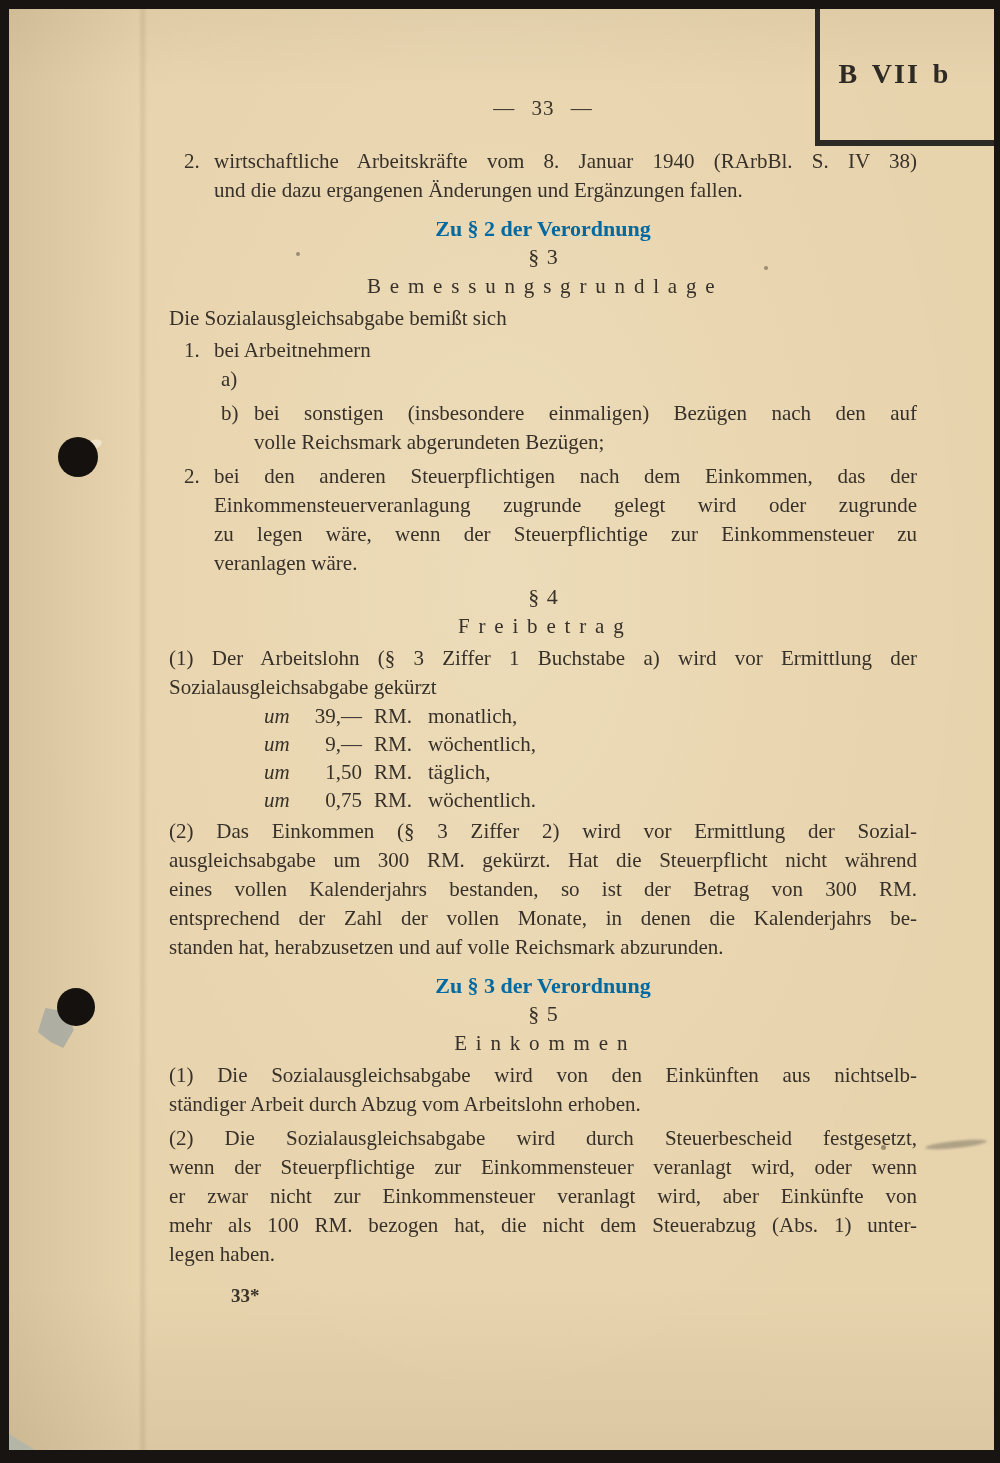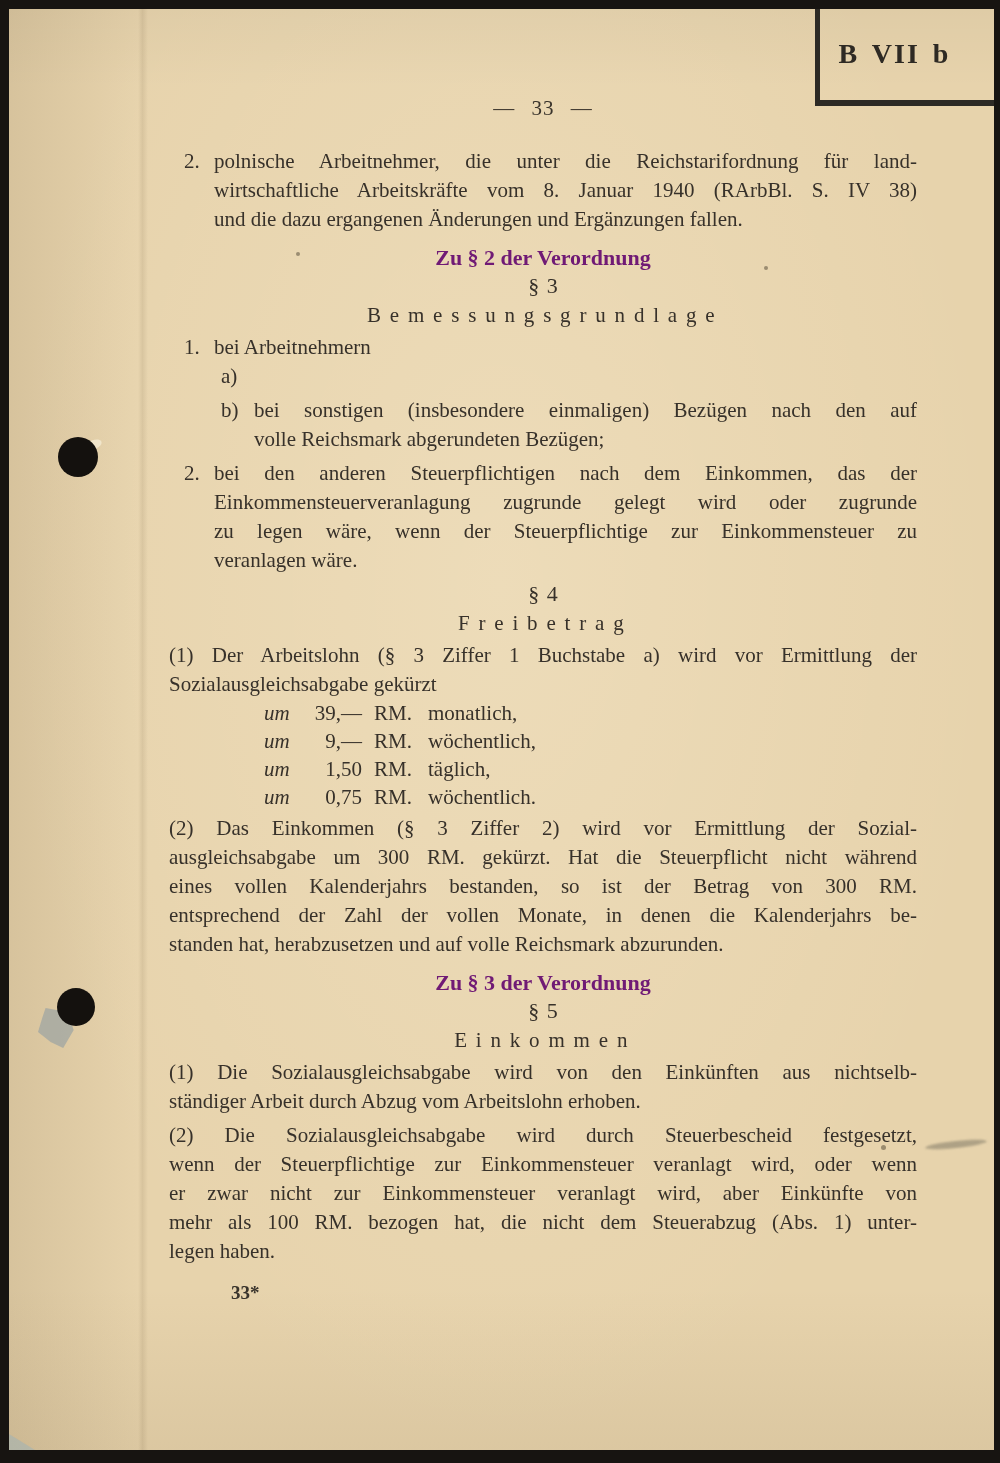--- a/index.html
+++ b/index.html
@@ -53,41 +53,41 @@
     position: absolute; left: 925px; top: 1141px; width: 62px; height: 7px;
     background: rgba(70,68,60,0.35); border-radius: 50%;
     transform: rotate(-6deg); filter: blur(1px);
   }
   .speck { position: absolute; width: 4px; height: 4px; border-radius: 50%; background: rgba(60,50,35,0.45); }
   .speck-1 { left: 296px; top: 252px; }
   .speck-2 { left: 764px; top: 266px; }
   .speck-3 { left: 881px; top: 1145px; width: 5px; height: 5px; }
   
   .corner-box {
-    position: absolute; top: 0; left: 815px; width: 182px; height: 106px;
+    position: absolute; top: 0; left: 815px; width: 182px; height: 146px;
     border-left: 5px solid #2d2a25; border-bottom: 6px solid #2d2a25;
     box-sizing: border-box;
     display: flex; align-items: center; justify-content: center;
     padding-right: 28px; padding-top: 8px;
   }
   .corner-box .label {
     font-weight: 700; font-size: 28px; letter-spacing: 2px; color: #2e2a24;
     word-spacing: 4px;
   }
   
   .col { position: absolute; left: 133px; top: 0; width: 748px; margin-left: 36px; }
   .page-number {
     margin-top: 96px; text-align: center;
     font-size: 21px; letter-spacing: 1px; word-spacing: 10px; color: #3a342c;
   }
   .line { line-height: 29px; font-size: 21px; }
   .j { text-align: justify; text-align-last: justify; }
   .kicker {
     text-align: center; font-weight: 700; font-size: 22px; line-height: 28px;
-    color: #701a75;
+    color: #0369a1;
   }
   .para-number { text-align: center; font-size: 22px; line-height: 28px; word-spacing: 2px; }
   .spaced-title {
     text-align: center; font-size: 21px; line-height: 30px;
     letter-spacing: 0.42em; margin-left: 0.21em;
   }
   .mt-intro { margin-top: 26px; }
   .mt-sec   { margin-top: 10px; }
   .mt-sm    { margin-top: 3px; }
   .mt-md    { margin-top: 5px; }
@@ -115,30 +115,30 @@
     <span class="label">B VII b</span>
   </div>
 
   <div class="col">
 
     <div class="page-number">— 33 —</div>
 
     <div class="list-item mt-intro">
       <span class="marker">2.</span>
       <div class="item-body">
-          <div class="line j">polnische Arbeitnehmer, die unter die Reichstarifordnung für land-</div>
           <div class="line j">wirtschaftliche Arbeitskräfte vom 8. Januar 1940 (RArbBl. S. IV 38)</div>
           <div class="line">und die dazu ergangenen Änderungen und Ergänzungen fallen.</div>
         </div>
     </div>
 
     <div class="kicker mt-sec">Zu § 2 der Verordnung</div>
     <div class="para-number">§ 3</div>
     <div class="spaced-title">Bemessungsgrundlage</div>
 
+    <div class="line mt-sm">Die Sozialausgleichsabgabe bemißt sich</div>
 
     <div class="list-item mt-sm">
       <span class="marker">1.</span>
       <div class="item-body">
         <div class="line">bei Arbeitnehmern</div>
       </div>
     </div>
 
     <div class="sub-item">
       <span class="marker-sub">a)</span>

